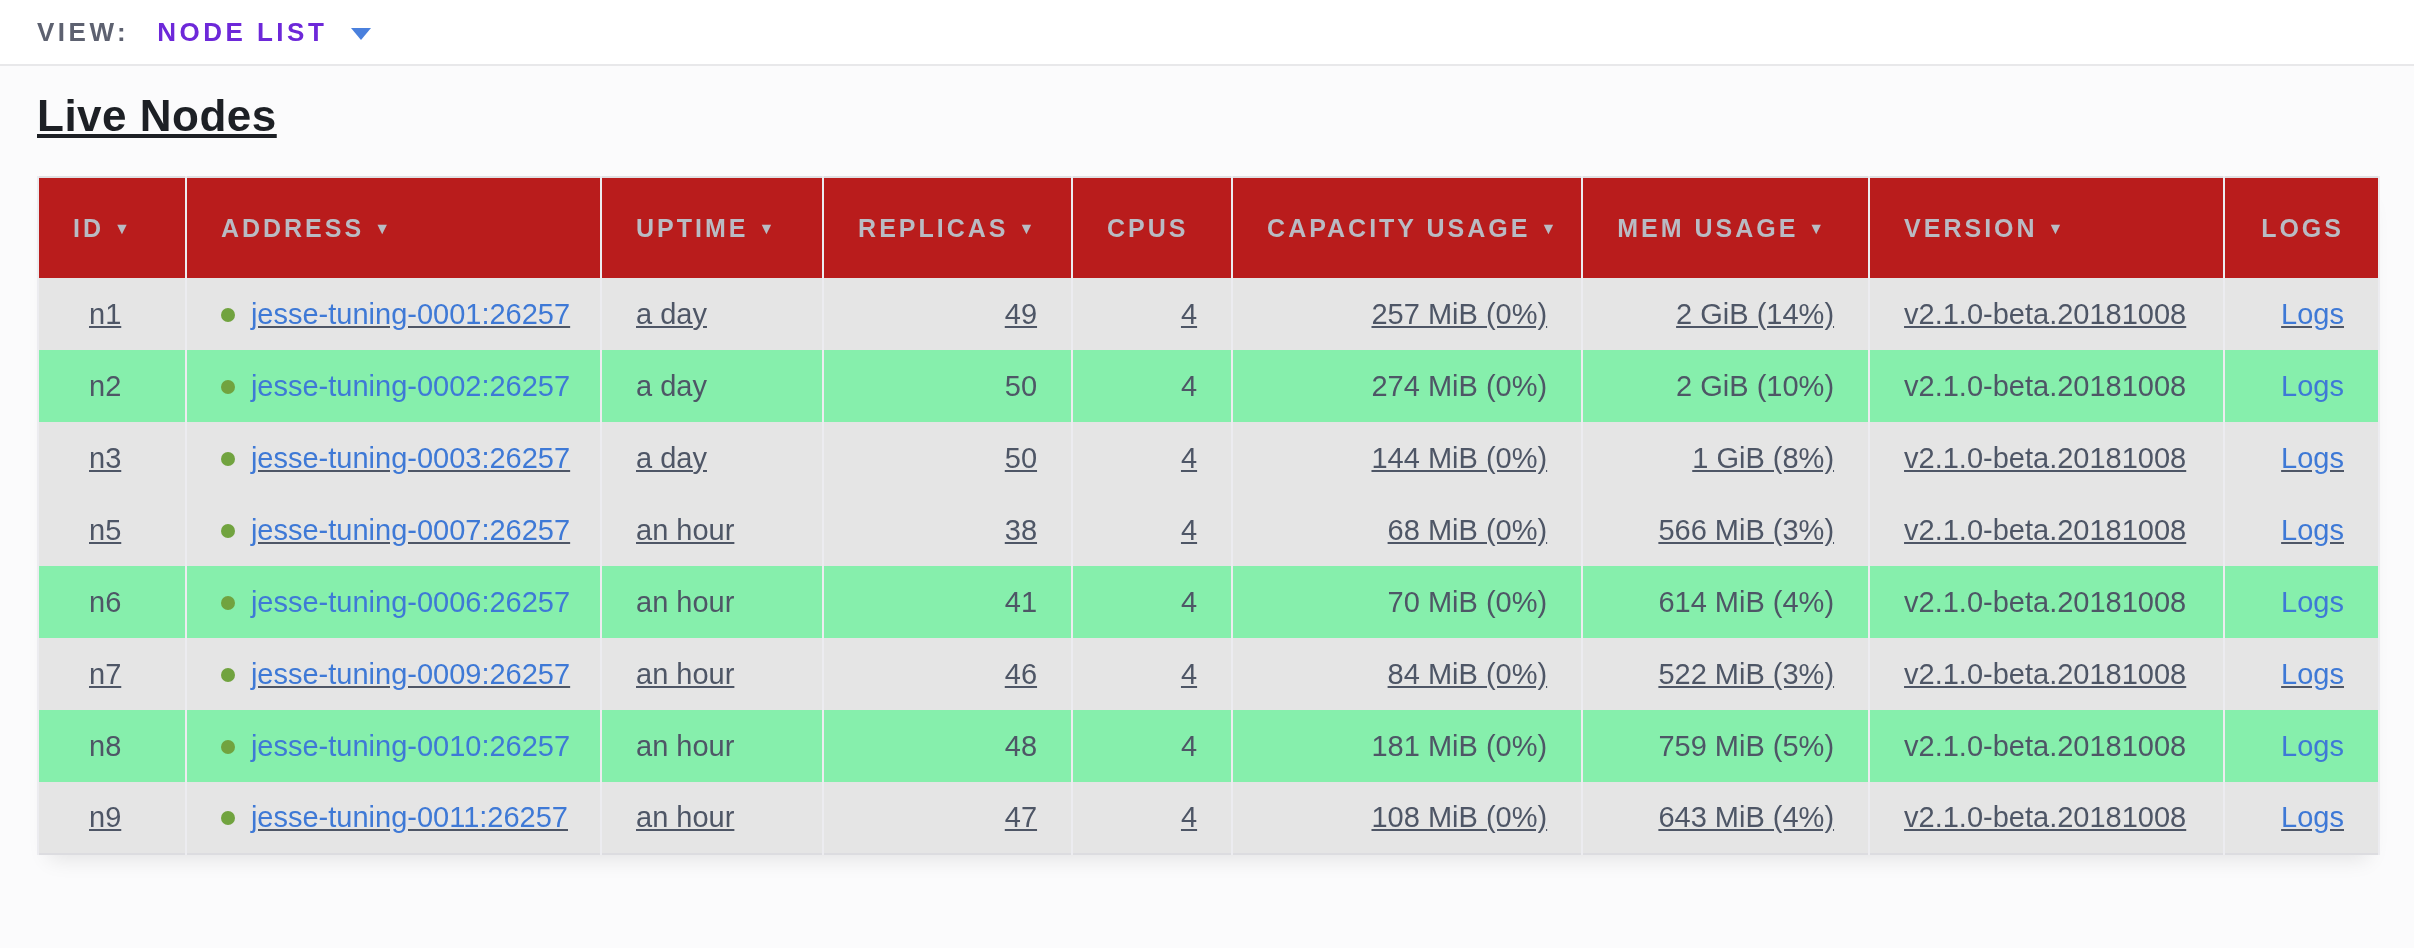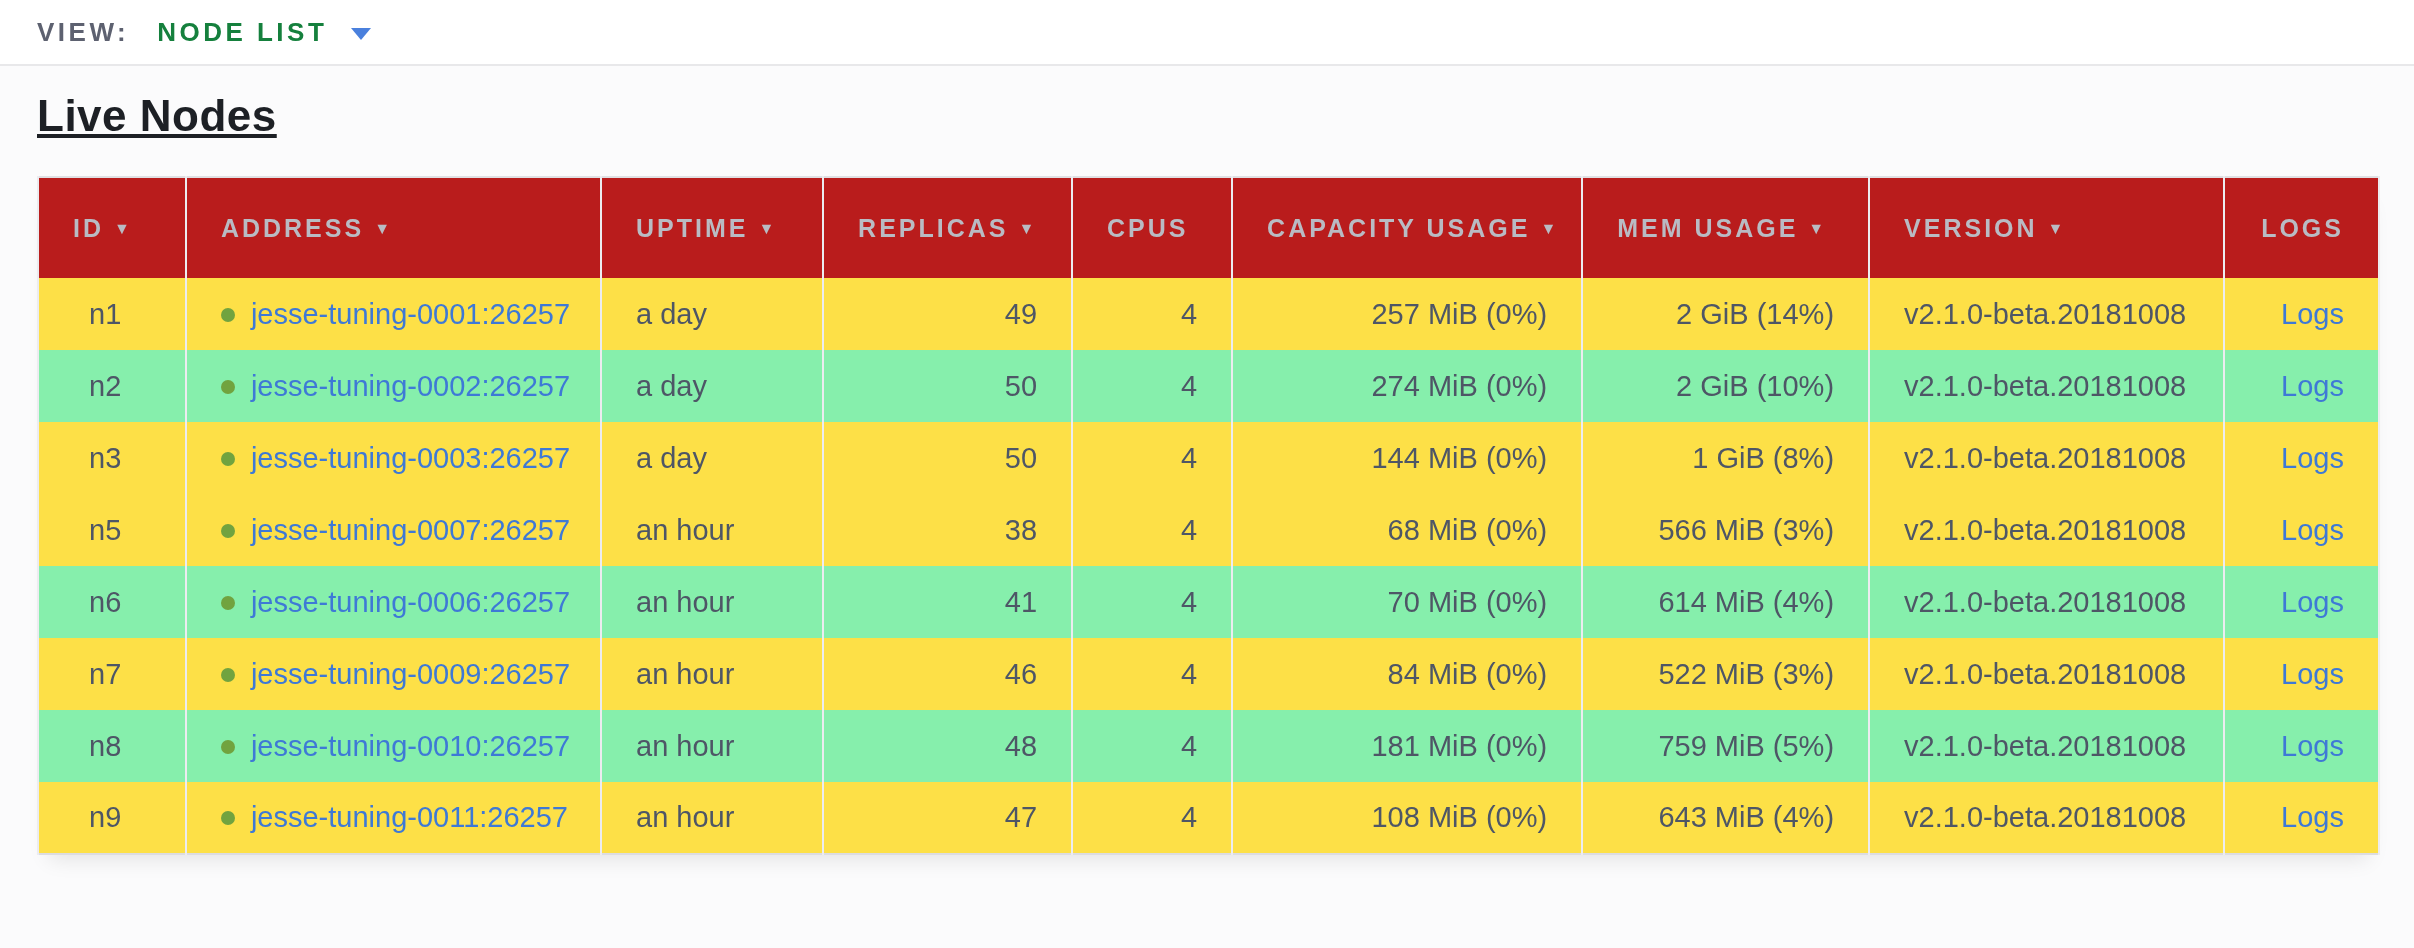--- a/index.html
+++ b/index.html
@@ -20,21 +20,21 @@
   }
   .view-label {
     color: #5d6170; font-size: 26px; font-weight: bold;
     letter-spacing: 3.5px;
   }
   .view-select {
     display: inline-flex; align-items: center;
     margin-left: 28px; cursor: pointer; text-decoration: none;
   }
   .view-selected {
-    color: #15803d; font-size: 26px; font-weight: bold;
+    color: #6d28d9; font-size: 26px; font-weight: bold;
     letter-spacing: 3.5px;
   }
   .caret-down {
     display: inline-block; margin-left: 24px;
     width: 0; height: 0;
     border-left: 10px solid transparent;
     border-right: 10px solid transparent;
     border-top: 12px solid #4a80dd;
     position: relative; top: 2px;
   }
@@ -74,21 +74,21 @@
     font-size: 25px; font-weight: bold; letter-spacing: 3px;
     color: #b9bbc3; white-space: nowrap;
     border-left: 2px solid #ececf0; border-right: 2px solid #ececf0;
     background: #b91c1c;
   }
   td.td {
     height: 72px; padding: 0 34px;
     font-size: 29px; color: #4e5666; white-space: nowrap;
     border-left: 2px solid #ececf0; border-right: 2px solid #ececf0;
   }
-  tr.row-odd  td { background: #fde047; }
+  tr.row-odd  td { background: #e5e5e5; text-decoration: underline; }
   tr.row-even td { background: #86efac; }
   td.col-id { padding-left: 50px; }
 
   .align-left   { text-align: left; }
   .align-right  { text-align: right; }
   .align-center { text-align: right; }
 
   .sort-arrow {
     font-size: 16px; color: #b9bbc3; margin-left: 10px;
     position: relative; top: -3px;

